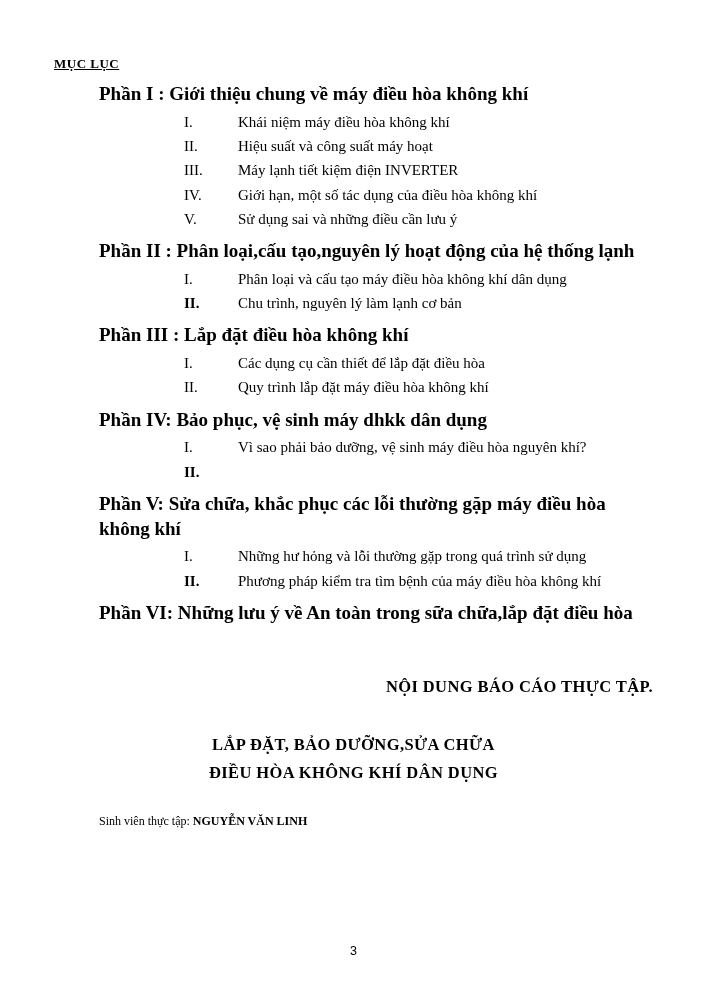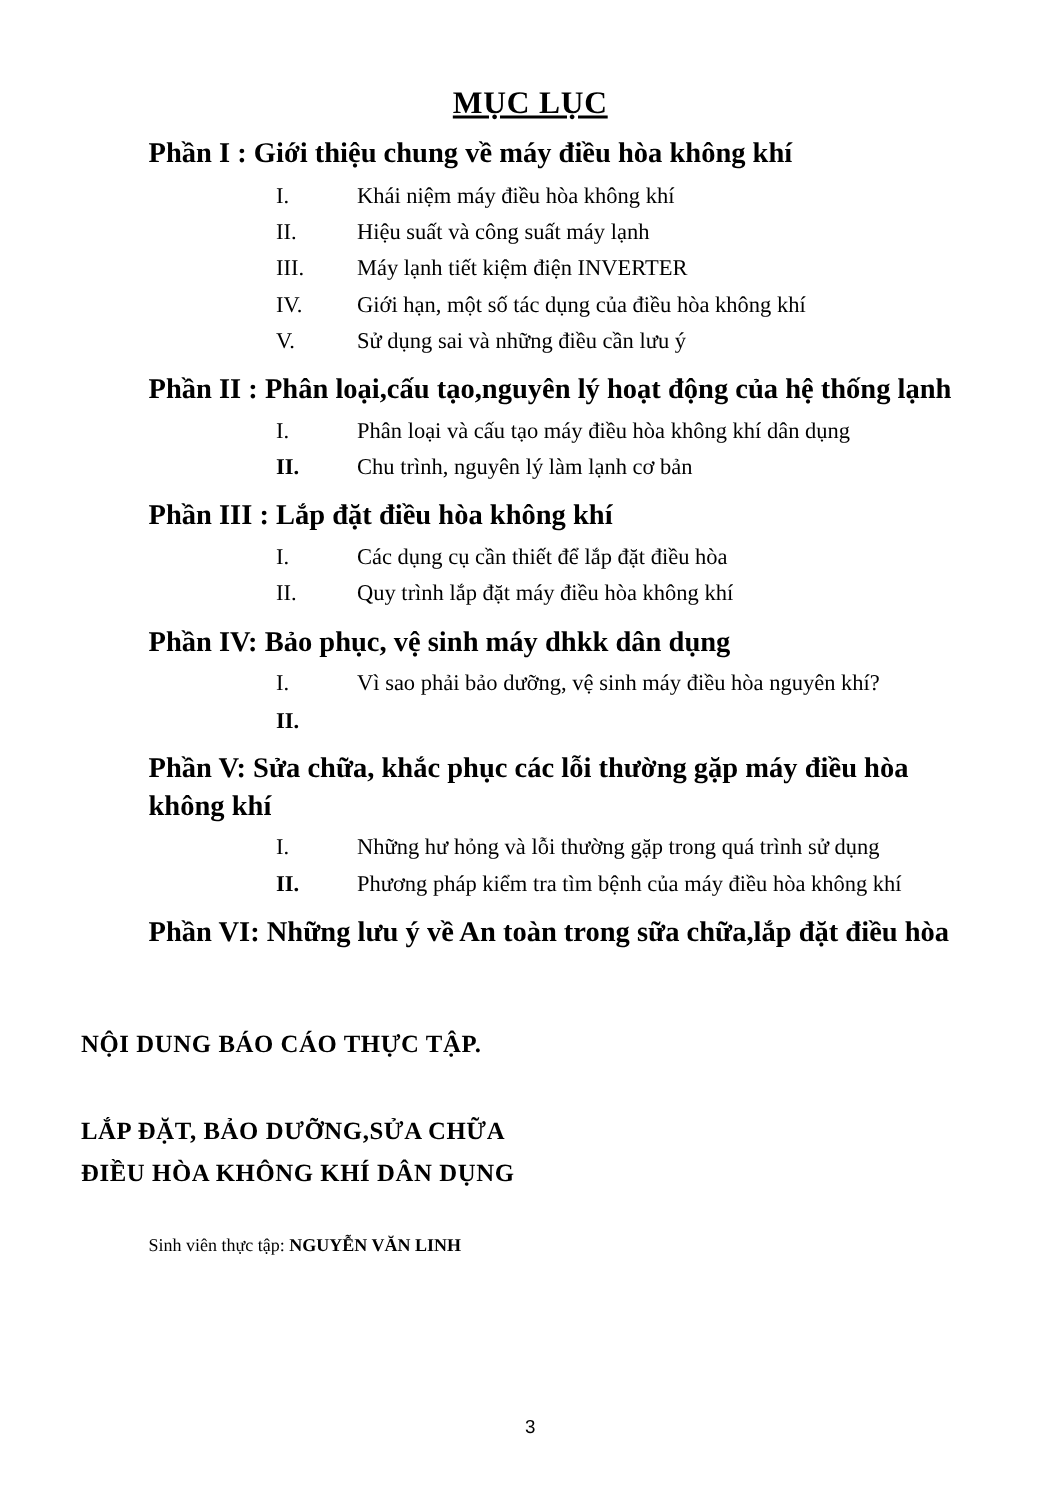--- a/index.html
+++ b/index.html
@@ -16,23 +16,23 @@
     overflow: hidden;
   }
   .page {
     position: relative;
     width: 707px;
     height: 1000px;
     box-sizing: border-box;
     padding: 56px 54px 0 54px;
   }
   .doc-title {
-    text-align: center;
-    font-weight: bold;
-    font-size: 21px;
+    text-align: left;
+    font-weight: bold;
+    font-size: 13px;
     letter-spacing: 0.5px;
     text-decoration: underline;
     margin: 0 0 10px 0;
   }
   .part-heading {
     font-weight: bold;
     font-size: 19px;
     margin: 8px 0 3px 0;
     padding-left: 45px;
     line-height: 1.3;
@@ -56,28 +56,29 @@
   .toc-num.bold, .toc-text.bold {
     font-weight: bold;
   }
   .toc-text {
     flex: 1 1 auto;
   }
   .spacer-block {
     height: 46px;
   }
   .center-title {
-    text-align: left;
+    text-align: right;
     font-weight: bold;
     font-size: 16.5px;
     letter-spacing: 0.4px;
     margin: 0;
     line-height: 1.5;
   }
   .center-sub {
+    text-align: center;
     font-weight: bold;
     font-size: 16.5px;
     letter-spacing: 0.4px;
     margin: 0;
     line-height: 1.65;
   }
   .gap-1 { height: 32px; }
   .gap-2 { height: 28px; }
   .student-line {
     font-size: 12px;
@@ -105,21 +106,21 @@
   <h1 class="doc-title">MỤC LỤC</h1>
 
   <div class="part-heading">Phần I : Giới thiệu chung về máy điều hòa không khí</div>
   <ul class="toc-list">
     <li class="toc-item">
       <span class="toc-num">I.</span>
       <span class="toc-text">Khái niệm máy điều hòa không khí</span>
     </li>
     <li class="toc-item">
       <span class="toc-num">II.</span>
-      <span class="toc-text">Hiệu suất và công suất máy lạnh</span>
+      <span class="toc-text">Hiệu suất và công suất máy hoạt</span>
     </li>
     <li class="toc-item">
       <span class="toc-num">III.</span>
       <span class="toc-text">Máy lạnh tiết kiệm điện INVERTER</span>
     </li>
     <li class="toc-item">
       <span class="toc-num">IV.</span>
       <span class="toc-text">Giới hạn, một số tác dụng của điều hòa không khí</span>
     </li>
     <li class="toc-item">

